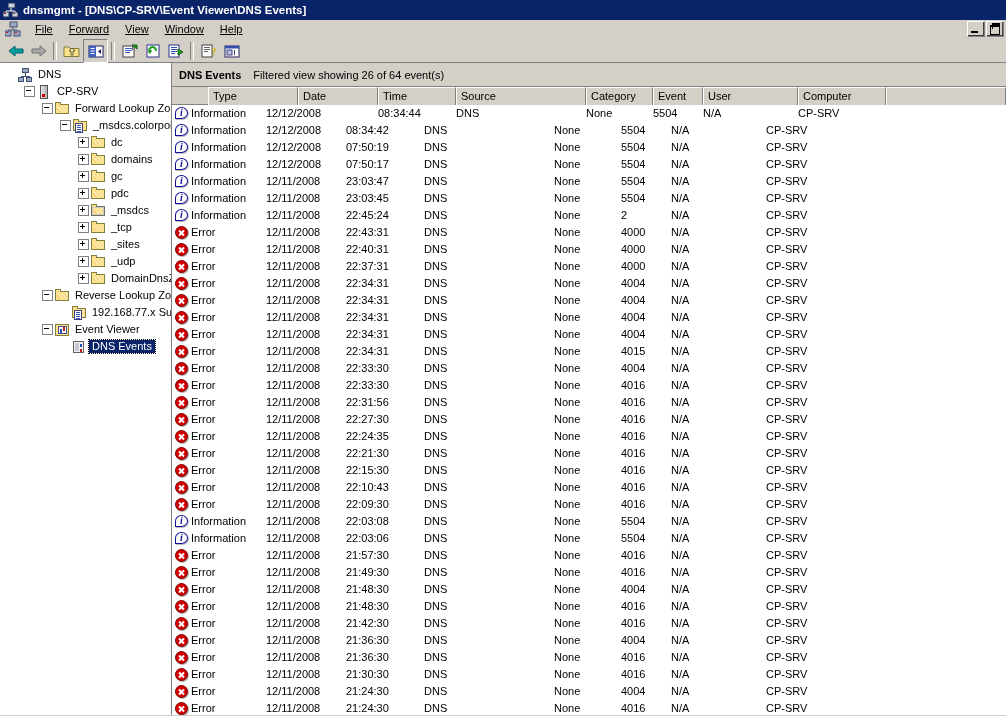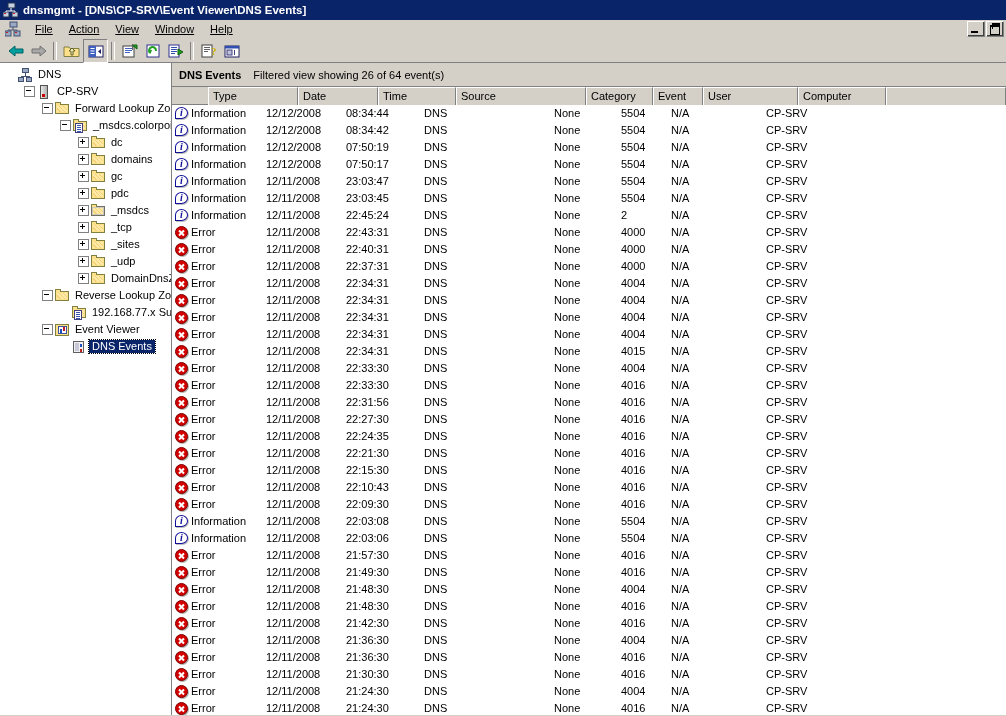--- a/index.html
+++ b/index.html
@@ -225,21 +225,21 @@
     <svg width="16" height="16" viewBox="0 0 16 16">
       <rect x="5" y="1" width="7" height="5" fill="#9aa8c4" stroke="#405070"></rect>
       <rect x="0" y="10" width="6" height="5" fill="#9aa8c4" stroke="#405070"></rect>
       <rect x="9" y="10" width="6" height="5" fill="#9aa8c4" stroke="#405070"></rect>
       <path d="M8 6 L8 9 M3 9 L12 9 M3 9 L3 10 M12 9 L12 10" stroke="#405070" fill="none" stroke-width="1"></path>
       <rect x="1" y="11" width="2" height="1" fill="#c02020"></rect>
       <rect x="10" y="11" width="2" height="1" fill="#c02020"></rect>
     </svg>
   </span>
   <div class="menuitem"><u>File</u></div>
-  <div class="menuitem"><u>Action</u></div>
+  <div class="menuitem"><u>Forward</u></div>
   <div class="menuitem"><u>View</u></div>
   <div class="menuitem"><u>Window</u></div>
   <div class="menuitem"><u>Help</u></div>
   <div class="mdi-buttons">
     <div class="mdi-btn mdi-min">
         <span class="gl"></span>
       </div>
     <div class="mdi-btn mdi-res">
         <span class="gl"></span>
       </div>
@@ -503,21 +503,21 @@
       </div>
     <div class="rows" id="rows-root">
         <div class="row">
           <div class="cell type" style="width: 90px; flex: 0 0 auto;">
             <span class="ev-ico">
               <span class="ev-info"></span>
             </span>
             <span>Information</span>
           </div>
           <div class="cell" style="width: 80px; flex: 0 0 auto;">12/12/2008</div>
-          <div class="cell" style="width: 78px; flex: 0 0 auto;">08:34:44</div>
+          <div class="cell" style="width: 78px; flex: 0 0 auto; margin-left: 32px;">08:34:44</div>
           <div class="cell" style="width: 130px; flex: 0 0 auto;">DNS</div>
           <div class="cell" style="width: 67px; flex: 0 0 auto;">None</div>
           <div class="cell" style="width: 50px; flex: 0 0 auto;">5504</div>
           <div class="cell" style="width: 95px; flex: 0 0 auto;">N/A</div>
           <div class="cell" style="width: 88px; flex: 0 0 auto;">CP-SRV</div>
         </div>
         <div class="row">
           <div class="cell type" style="width: 90px; flex: 0 0 auto;">
             <span class="ev-ico">
               <span class="ev-info"></span>

